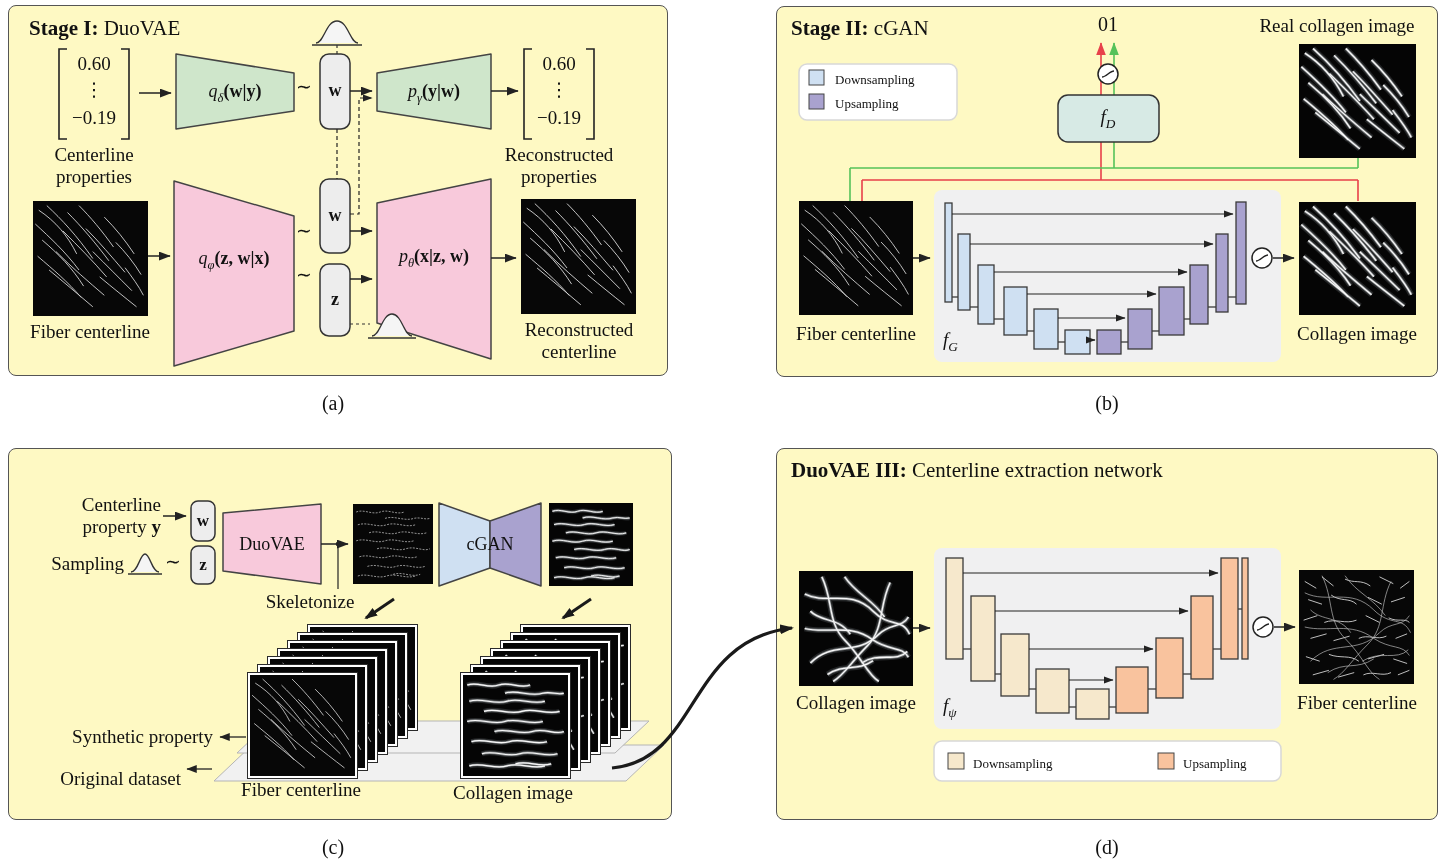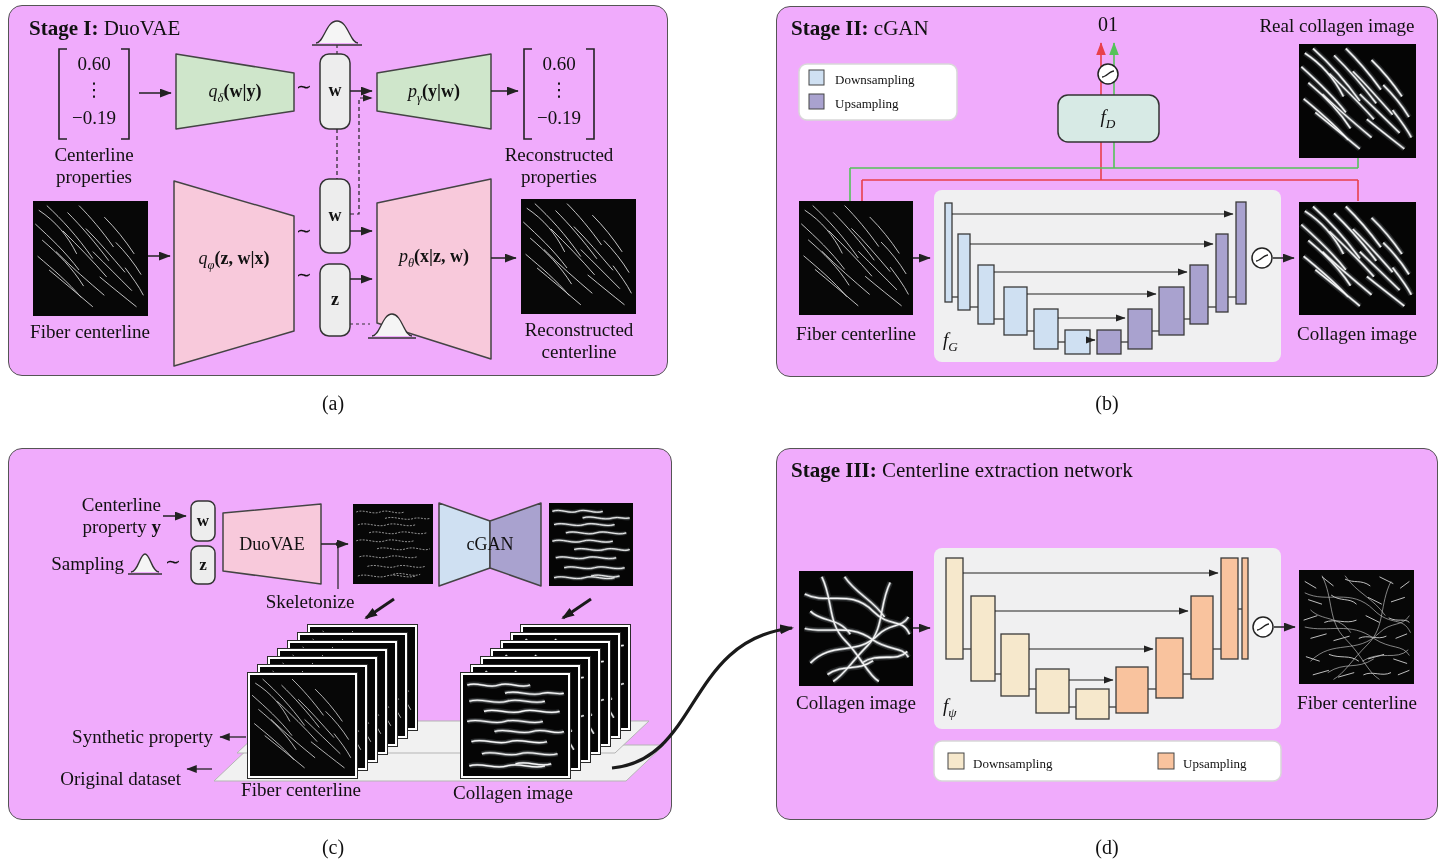--- a/index.html
+++ b/index.html
@@ -1,18 +1,18 @@
 <!DOCTYPE html>
 <html><head>
 <meta charset="utf-8">
 <style>
   html,body{margin:0;padding:0}
   body{width:1444px;height:862px;background:#fff;position:relative;
        font-family:"Liberation Serif",serif;color:#111}
-  .panel{position:absolute;border:1.6px solid #555;border-radius:14px;box-sizing:border-box;background:#f0abfc}
+  .panel{position:absolute;border:1.6px solid #555;border-radius:8px;box-sizing:border-box;background:#fef9c3}
   .layer{position:absolute;left:0;top:0}
   .t{position:absolute;font-size:19px;white-space:nowrap;line-height:22px}
   .c{transform:translateX(-50%);text-align:center}
   .r{text-align:right}
   .b{font-weight:bold}
   .title{font-size:21px}
   .math{font-size:18px}
   .math .v{font-style:italic}
   .math sub{font-size:70%;line-height:0;font-style:italic}
   .math .a{font-weight:bold}
@@ -458,21 +458,21 @@
     <use href="#gTangle" stroke="#9aa3ab" stroke-width="5" opacity="0.2" fill="none"></use>
     <use href="#gTangle" stroke="#dfe3e6" stroke-width="2.4" opacity="0.5" fill="none"></use>
     <use href="#gTangle" stroke="#ffffff" stroke-width="1.1" opacity="0.95" fill="none"></use>
   </svg>
   <svg class="img" style="left:522px;top:121px" width="115" height="114" viewBox="0 0 100 100" preserveAspectRatio="none">
     <rect width="100" height="100" fill="#070707"></rect>
     <use href="#gMess" stroke="#cfcfcf" stroke-width="0.8" fill="none"></use>
     <use href="#gTangle" stroke="#bdbdbd" stroke-width="0.6" fill="none"></use>
   </svg>
 
-  <div class="t title" style="left:14px;top:10px"><span class="b">Stage III:</span><span> Centerline extraction network</span></div>
+  <div class="t title" style="left:14px;top:10px"><span class="b">DuoVAE III:</span><span> Centerline extraction network</span></div>
   <div class="t c" style="left:79px;top:243px">Collagen image</div>
   <div class="t math" style="left:166px;top:246px;font-size:19px"><span class="v">f</span><sub>ψ</sub></div>
   <div class="t c" style="left:580px;top:243px">Fiber centerline</div>
   <div class="t small" style="left:196px;top:304px">Downsampling</div>
   <div class="t small" style="left:406px;top:304px">Upsampling</div>
 </div>
 
 <svg class="layer" width="1444" height="862" style="pointer-events:none">
   <defs>
     <marker id="ov-ah" markerUnits="userSpaceOnUse" markerWidth="15" markerHeight="11" refX="12" refY="5" orient="auto">

